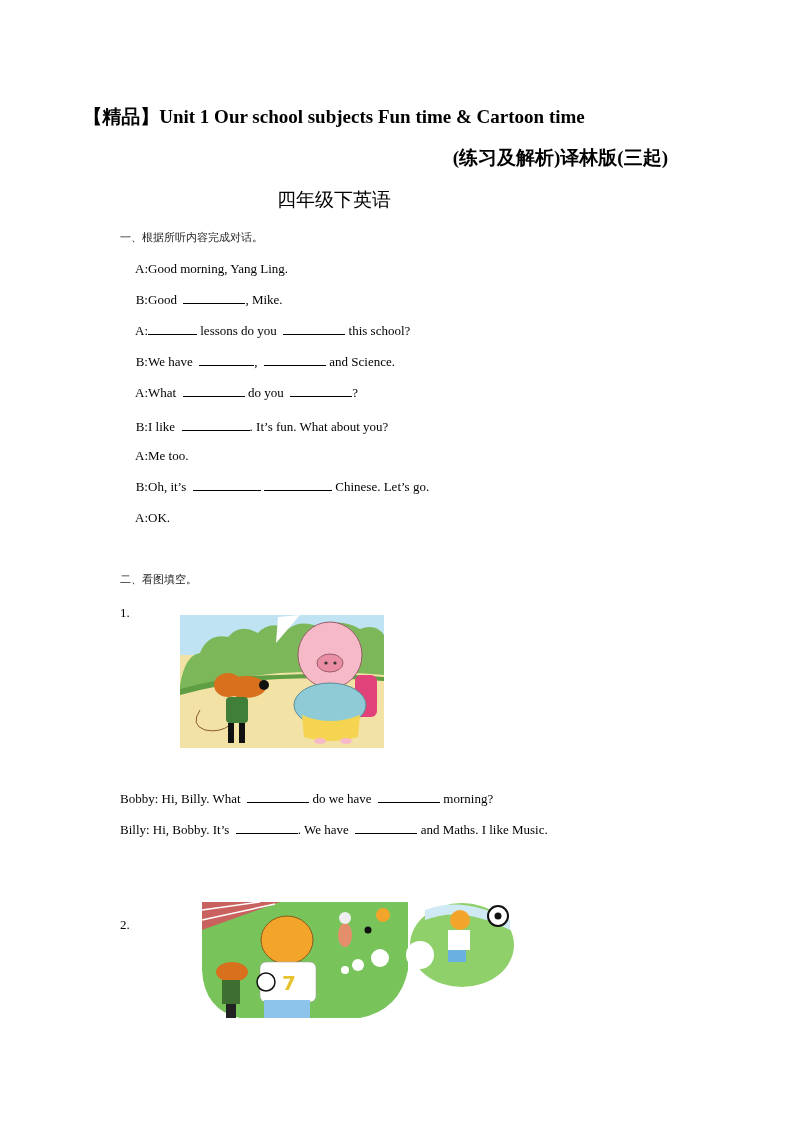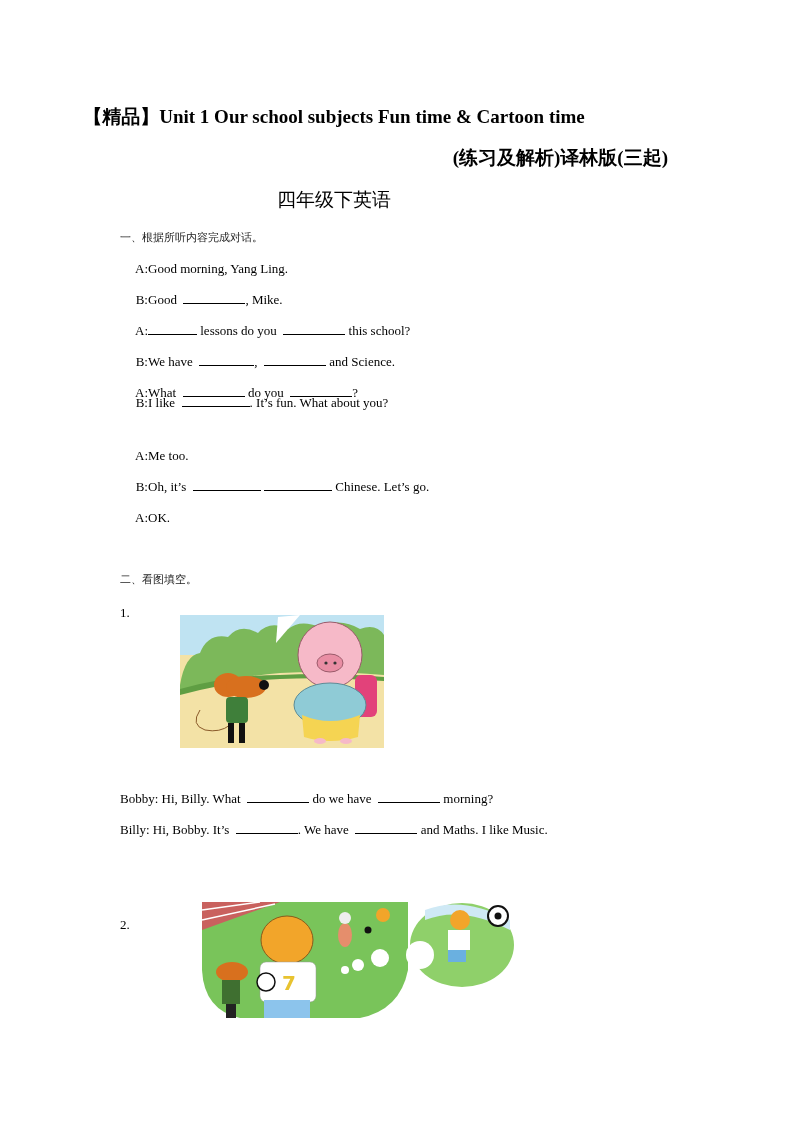--- a/index.html
+++ b/index.html
@@ -46,21 +46,21 @@
 </div>
 <div class="line" style="top:323px">
   <span class="spk">A:</span><span class="blank" style="width:49px"></span><span> lessons do you </span>&nbsp;<span class="blank" style="width:62px"></span><span> this school?</span>
 </div>
 <div class="line" style="top:354px">
   <span class="spk">B:</span><span>We have </span>&nbsp;<span class="blank" style="width:55px"></span><span>, </span>&nbsp;<span class="blank" style="width:62px"></span><span> and Science.</span>
 </div>
 <div class="line" style="top:385px">
   <span class="spk">A:</span><span>What </span>&nbsp;<span class="blank" style="width:62px"></span><span> do you </span>&nbsp;<span class="blank" style="width:62px"></span><span>?</span>
 </div>
-<div class="line" style="top:395px">
+<div class="line" style="top:419px">
   <span class="spk">B:</span><span>I like </span>&nbsp;<span class="blank" style="width:68px"></span><span>. It’s fun. What about you?</span>
 </div>
 <div class="line" style="top:448px">
   <span class="spk">A:</span><span>Me too.</span>
 </div>
 <div class="line" style="top:479px">
   <span class="spk">B:</span><span>Oh, it’s </span>&nbsp;<span class="blank" style="width:68px"></span>&nbsp;<span class="blank" style="width:68px"></span><span> Chinese. Let’s go.</span>
 </div>
 <div class="line" style="top:510px">
   <span class="spk">A:</span><span>OK.</span>

